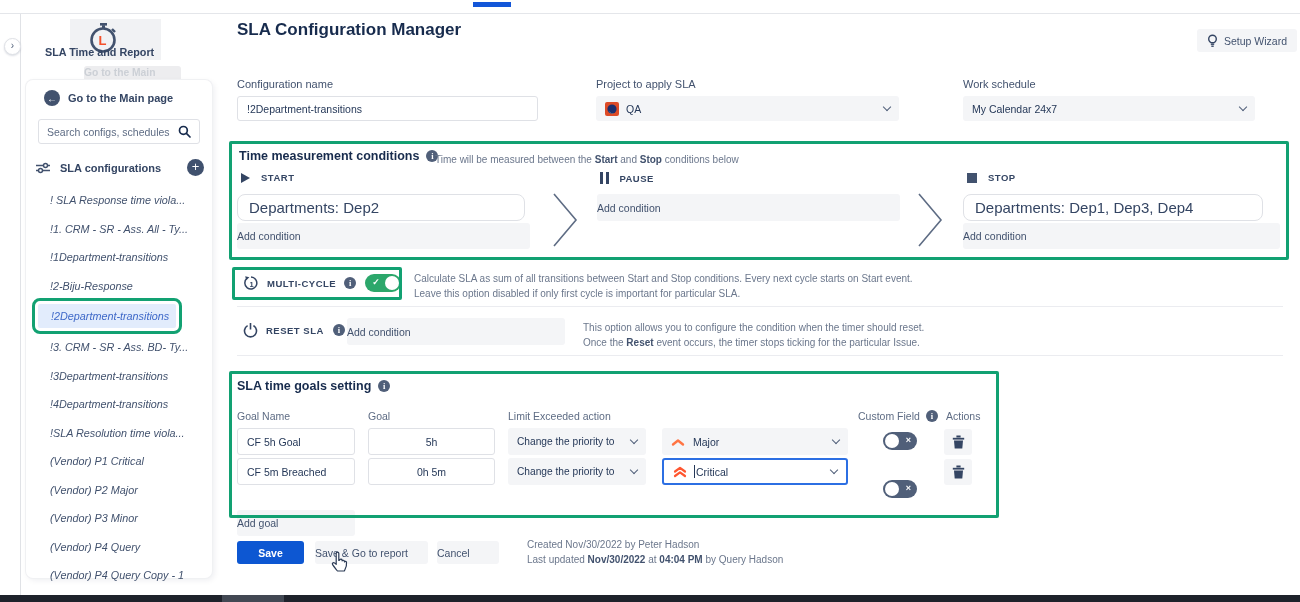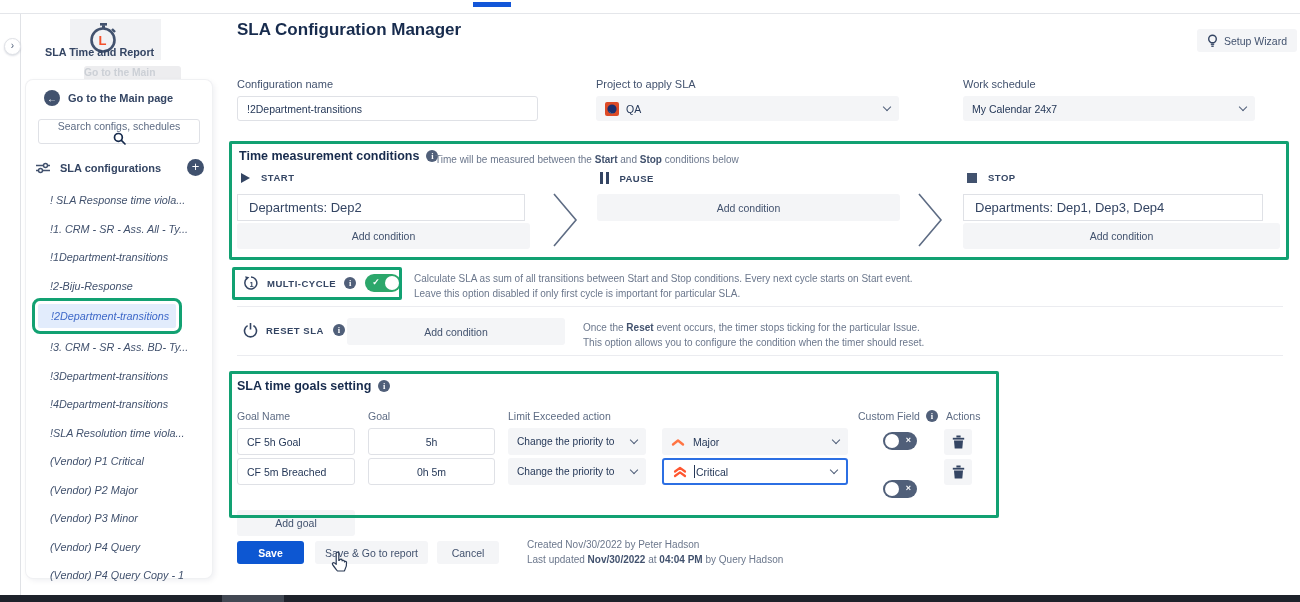--- a/index.html
+++ b/index.html
@@ -4,27 +4,27 @@
 <style>
   * { margin:0; padding:0; box-sizing:border-box; }
   html,body { background:#fff; }
   body { font-family:"Liberation Sans", sans-serif; }
   #canvas { position:relative; width:1300px; height:602px; background:#fff; overflow:hidden; }
   .abs { position:absolute; }
   .lbl { font-size:11px; color:#42526e; }
   .inputbox { background:#fff; border:1px solid #dfe1e6; border-radius:3px; display:flex; align-items:center; padding:0 9px; font-size:10.5px; color:#253858; }
   .dd { background:#f4f5f7; border-radius:3px; display:flex; align-items:center; padding:0 9px; font-size:10.5px; color:#253858; }
   .dd .grow { flex:1; }
-  .gbtn { background:#f4f5f7; border-radius:3px; display:flex; align-items:center; justify-content:center; font-size:10.5px; color:#42526e; cursor:pointer; }
+  .gbtn { background:#f4f5f7; border-radius:3px; display:flex; align-items:center; justify-content:flex-start; font-size:10.5px; color:#42526e; cursor:pointer; }
   .chev { width:6px; height:6px; border-right:1.6px solid #505f79; border-bottom:1.6px solid #505f79; transform:rotate(45deg); margin-top:-3px; flex:none; }
   .anno { position:absolute; border:3px solid #12a172; border-radius:2px; pointer-events:none; z-index:30; }
   .info { display:inline-flex; align-items:center; justify-content:center; width:12px; height:12px; border-radius:50%; background:#505f79; color:#fff; font-size:8.5px; font-weight:bold; font-family:"Liberation Serif", serif; flex:none; }
   .sec-title { font-size:12.5px; font-weight:700; color:#172b4d; }
   .cond-label { font-size:9.5px; font-weight:700; color:#344563; letter-spacing:.5px; }
-  .chip { background:#fff; border:1px solid #dfe1e6; border-radius:0; display:flex; align-items:center; padding:0 11px; font-size:13px; color:#344563; }
+  .chip { background:#fff; border:1px solid #dfe1e6; border-radius:8px; display:flex; align-items:center; padding:0 11px; font-size:15px; color:#344563; }
   .desc { font-size:10px; color:#6b778c; line-height:1.5; }
   .desc .b, .b { font-weight:700; color:#42526e; }
   .nav-item { height:28.5px; display:flex; align-items:center; padding-left:24px; font-size:10.8px; color:#42526e; cursor:pointer; white-space:nowrap; }
   .nav-item.selected { height:24px; margin:4px 36px 5px 12px; padding-left:13px; background:#e2ecfc; color:#3e68c8; border-radius:2px; outline:3px solid #12a172; outline-offset:3px; }
   .tog { position:relative; border-radius:10px; flex:none; }
   .tog .knob { position:absolute; top:2px; width:14px; height:14px; background:#fff; border-radius:50%; }
   .tog-on { background:#2ca76b; }
   .tog-on .knob { right:2px; }
   .tog-on .mark { position:absolute; left:7px; top:3px; color:#fff; font-size:9px; font-weight:700; }
   .tog-off { background:#505f79; }
@@ -61,21 +61,21 @@
 
   <div class="abs" style="left:84px;top:66px;width:97px;height:23px;background:#ededef;border-radius:3px;display:flex;align-items:center;justify-content:center;font-size:10.3px;font-weight:700;color:#ccd0d6;">Go to the Main page</div>
 
   <div class="abs" style="left:26px;top:80px;width:186px;height:498px;background:#fff;border-radius:7px;box-shadow:0 0 0 1px #f0f1f3, 2px 2px 6px rgba(9,30,66,.08);">
 
     <div class="abs" style="left:18px;top:10px;display:flex;align-items:center;cursor:pointer;">
       <span style="width:16px;height:16px;border-radius:50%;background:#42526e;color:#fff;display:inline-flex;align-items:center;justify-content:center;font-size:10px;">←</span>
       <span style="margin-left:8px;font-size:11px;font-weight:600;color:#344563;">Go to the Main page</span>
     </div>
 
-    <div class="abs" style="left:12px;top:39px;width:162px;height:25px;border:1px solid #dfe1e6;border-radius:3px;display:flex;align-items:center;padding:0 8px;flex-direction:column;">
+    <div class="abs" style="left:12px;top:39px;width:162px;height:25px;border:1px solid #dfe1e6;border-radius:3px;display:flex;align-items:center;padding:0 8px;">
       <span style="flex:1;font-size:10.5px;color:#5e6c84;">Search configs, schedules</span>
       <span style="display:inline-flex;">
         <svg width="13" height="13" viewBox="0 0 13 13">
             <circle cx="5.4" cy="5.4" r="3.9" fill="none" stroke="#172b4d" stroke-width="1.7"></circle>
             <line x1="8.4" y1="8.4" x2="12" y2="12" stroke="#172b4d" stroke-width="1.7" stroke-linecap="round"></line>
           </svg>
       </span>
     </div>
 
     <div class="abs" style="left:10px;top:79px;width:168px;display:flex;align-items:center;">
@@ -232,22 +232,22 @@
           <line x1="7.5" y1="1" x2="7.5" y2="7.5" stroke="#344563" stroke-width="1.6"></line>
         </svg>
     </span>
     <span class="cond-label" style="margin-left:8px;">RESET SLA</span>
     <span class="info" style="margin-left:9px;">i</span>
   </div>
   <div class="abs gbtn" style="left:347px;top:318px;width:218px;height:27px;">
     <span>Add condition</span>
   </div>
   <div class="abs desc" style="left:583px;top:320px;">
+    <div>This option allows you to configure the condition when the timer should reset.</div>
     <div><span>Once the </span><span class="b">Reset</span><span> event occurs, the timer stops ticking for the particular Issue.</span></div>
-    <div>This option allows you to configure the condition when the timer should reset.</div>
   </div>
 
   <div class="divider" style="left:237px;top:355px;width:1046px;"></div>
 
   <div class="anno" style="left:229px;top:371px;width:770px;height:147px;"></div>
 
   <div class="abs" style="left:237px;top:379px;display:flex;align-items:center;">
     <span class="sec-title">SLA time goals setting</span>
     <span class="info" style="margin-left:7px;">i</span>
   </div>

